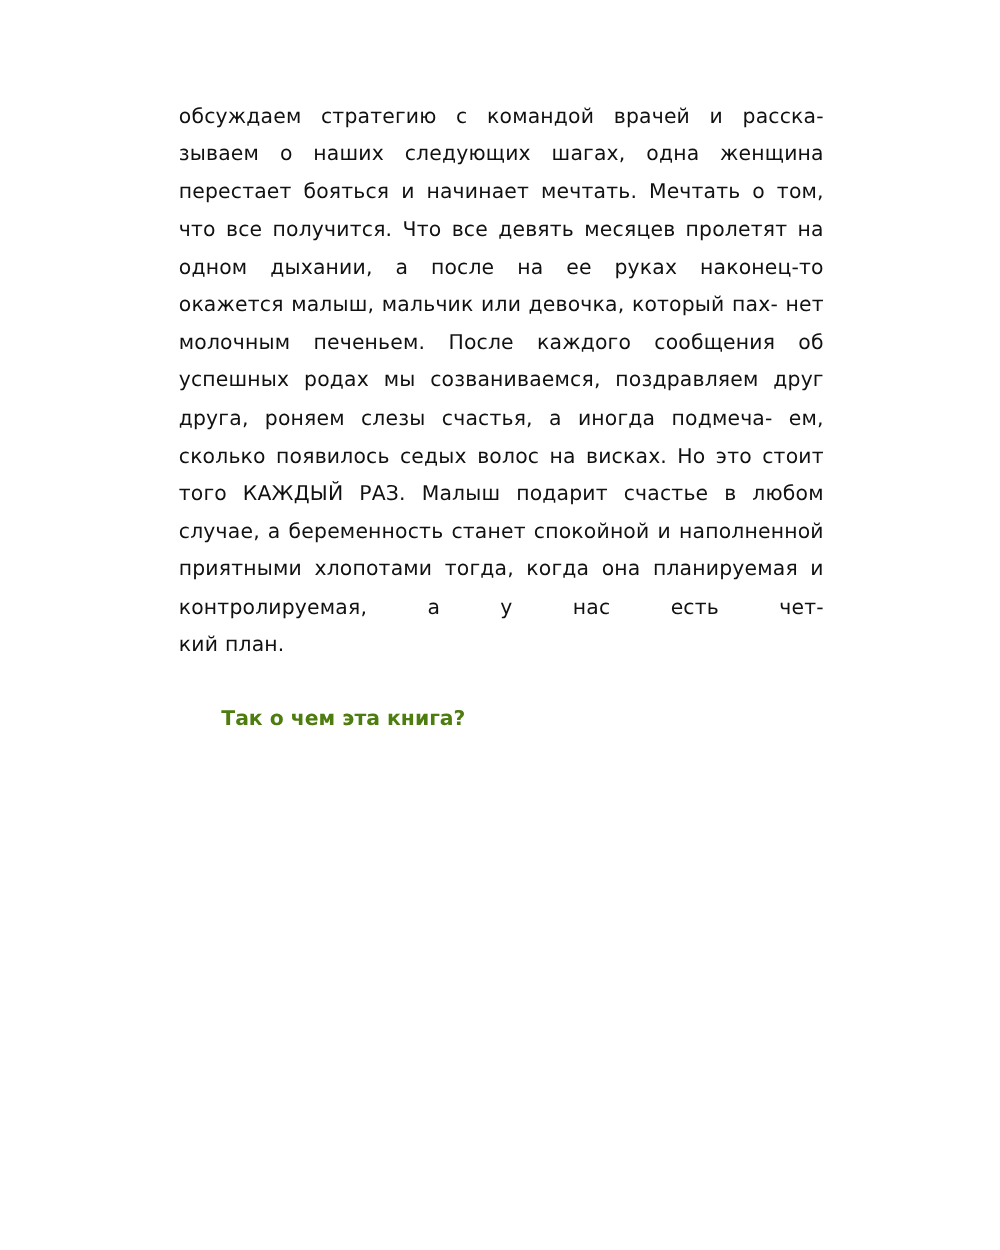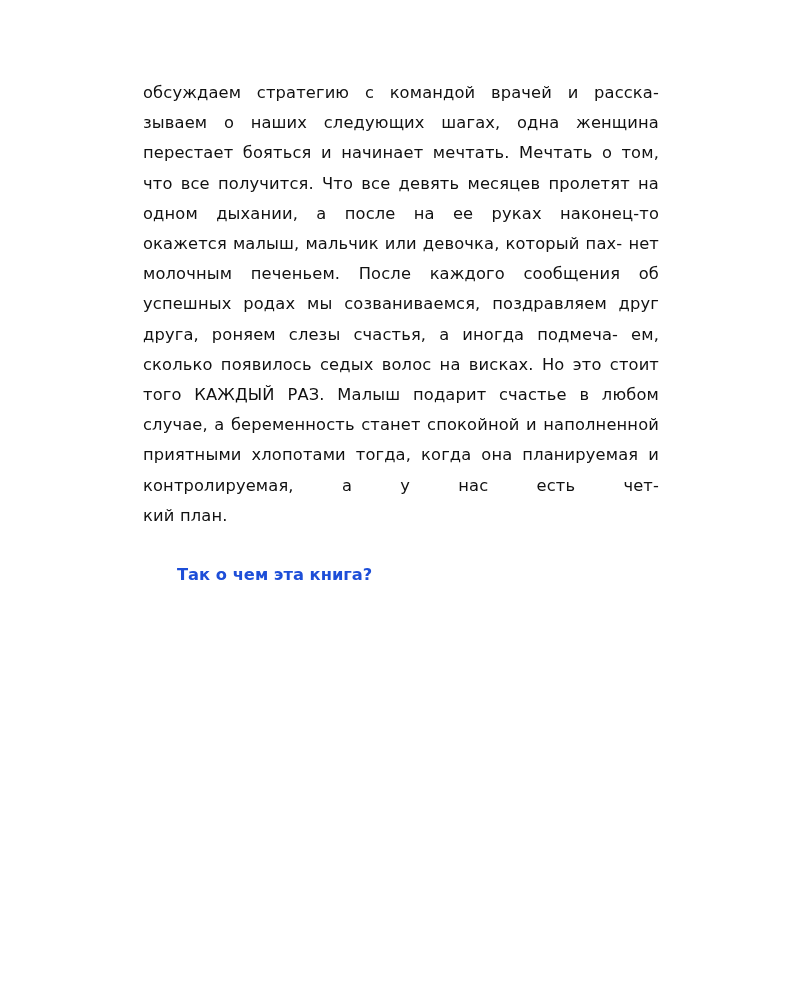--- a/index.html
+++ b/index.html
@@ -40,21 +40,21 @@
     display: block;
     text-align: right;
     text-align-last: left;
   }
   .statement {
     margin: 0;
     font-size: 16.3px;
     line-height: 30px;
     font-weight: bold;
     text-indent: 34px;
-    color: #1d4ed8;
+    color: #4d7c0f;
   }
   .gap-large {
     height: 29px;
   }
   .gap-medium {
     height: 20px;
   }
 </style>
 </head>
 <body>

